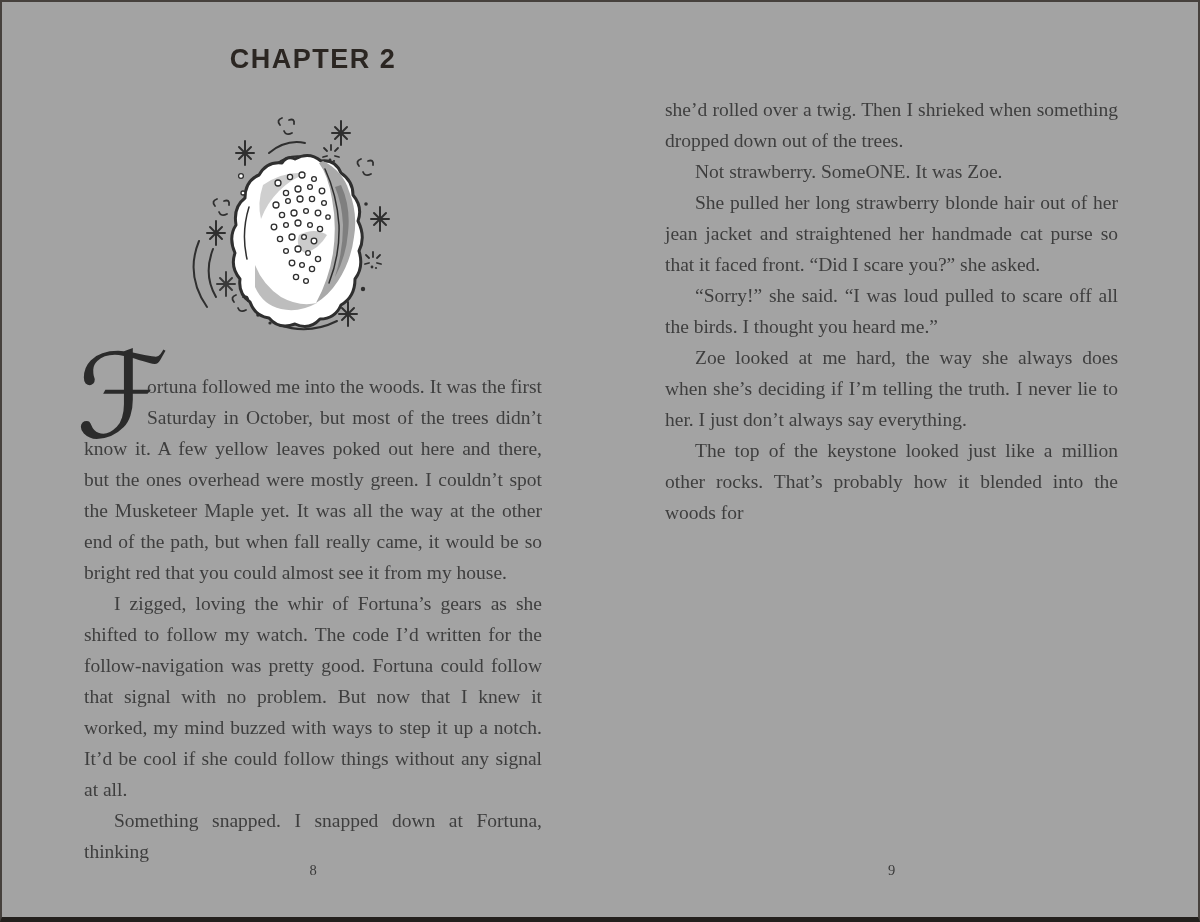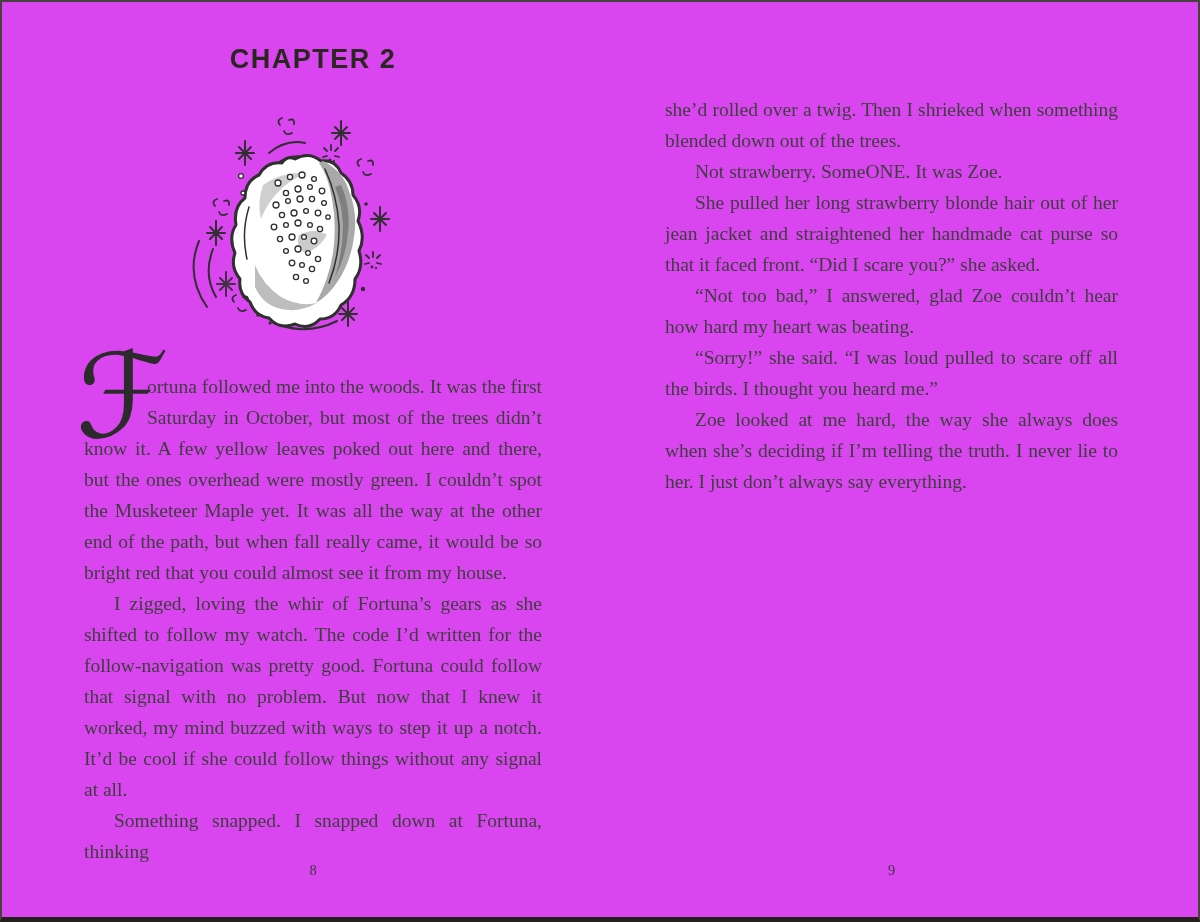--- a/index.html
+++ b/index.html
@@ -1,20 +1,20 @@
 <!DOCTYPE html>
 <html><head>
 <meta charset="utf-8">
 <style>
   html,body{margin:0;padding:0;background:#fff;}
   .sheet{
     position:relative;
     width:1200px;height:922px;
     box-sizing:border-box;
-    background:#d946ef;
+    background:#a3a3a3;
     border:2px solid #46413d;
     border-bottom:5px solid #23201d;
     font-family:"Liberation Serif","DejaVu Serif",serif;
     overflow:hidden;
   }
   .left-col{position:absolute;left:82px;top:42px;width:458px;}
   .right-col{position:absolute;left:663px;top:92px;width:453px;}
   .chapter-heading{
     margin:0;
     font-family:"Liberation Sans","DejaVu Sans",sans-serif;
@@ -150,24 +150,24 @@
     <div class="body-text">
         <p class="para"><span class="dropcap">
             <span class="dropcap-glyph">ℱ</span>
           </span>ortuna followed me into the woods. It was the first Saturday in October, but most of the trees didn’t know it. A few yellow leaves poked out here and there, but the ones overhead were mostly green. I couldn’t spot the Musketeer Maple yet. It was all the way at the other end of the path, but when fall really came, it would be so bright red that you could almost see it from my house.</p>
         <p class="para indent">I zigged, loving the whir of Fortuna’s gears as she shifted to follow my watch. The code I’d written for the follow-navigation was pretty good. Fortuna could follow that signal with no problem. But now that I knew it worked, my mind buzzed with ways to step it up a notch. It’d be cool if she could follow things without any signal at all.</p>
         <p class="para indent">Something snapped. I snapped down at Fortuna, thinking</p>
       </div>
   </div>
 
   <div class="right-col body-text">
-      <p class="para">she’d rolled over a twig. Then I shrieked when something blended down out of the trees.</p>
+      <p class="para">she’d rolled over a twig. Then I shrieked when something dropped down out of the trees.</p>
       <p class="para indent">Not strawberry. SomeONE. It was Zoe.</p>
       <p class="para indent">She pulled her long strawberry blonde hair out of her jean jacket and straightened her handmade cat purse so that it faced front. “Did I scare you?” she asked.</p>
-      <p class="para indent">“Not too bad,” I answered, glad Zoe couldn’t hear how hard my heart was beating.</p>
       <p class="para indent">“Sorry!” she said. “I was loud pulled to scare off all the birds. I thought you heard me.”</p>
       <p class="para indent">Zoe looked at me hard, the way she always does when she’s deciding if I’m telling the truth. I never lie to her. I just don’t always say everything.</p>
+      <p class="para indent">The top of the keystone looked just like a million other rocks. That’s probably how it blended into the woods for</p>
     </div>
 
   <div class="folio folio-left">8</div>
   <div class="folio folio-right">9</div>
 
 </div>
 
 </body></html>

